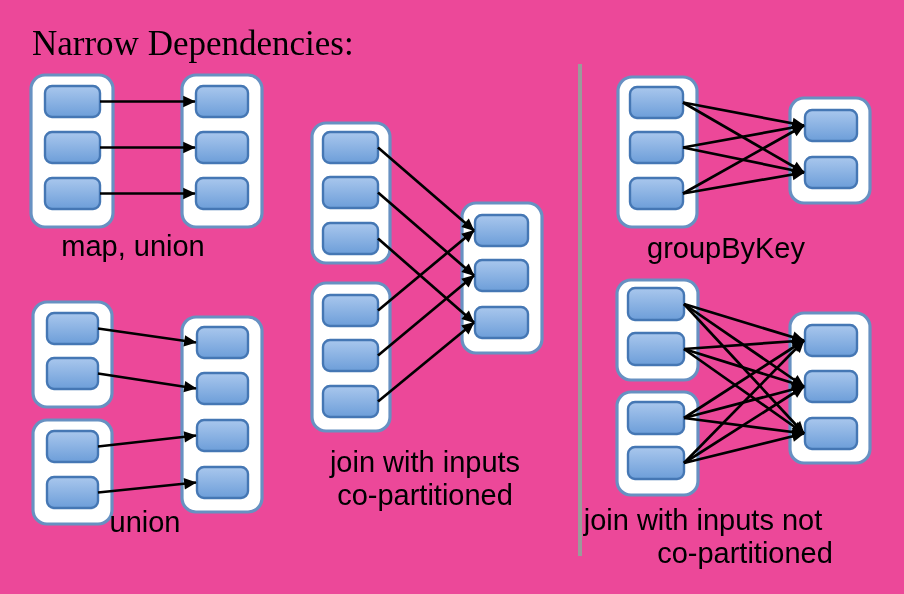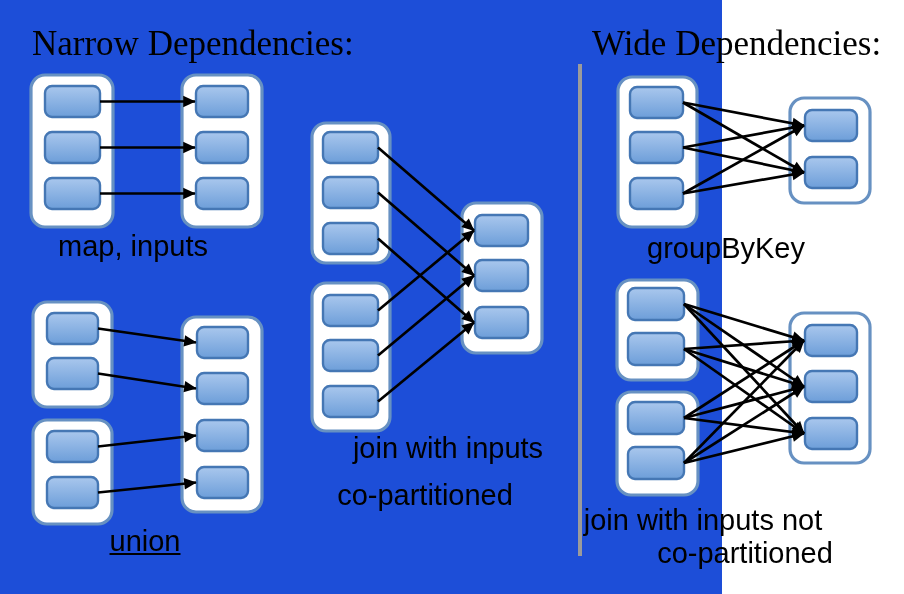--- a/index.html
+++ b/index.html
@@ -1,33 +1,32 @@
 <!DOCTYPE html>
 <html><head>
 <meta charset="utf-8">
 <style>
   html,body{margin:0;padding:0;background:#ffffff;}
   body{width:904px;height:594px;overflow:hidden;}
-  .canvas{position:relative;width:722px;height:594px;background:#1d4ed8;
+  .canvas{position:relative;width:904px;height:594px;background:#ec4899;
           font-family:"Liberation Sans",sans-serif;}
   .title{position:absolute;font-family:"Liberation Serif",serif;font-size:35px;
          line-height:1;color:#000;white-space:nowrap;}
   #narrow-title{left:32px;top:26px;}
   #wide-title{left:592px;top:26px;}
   .divider{position:absolute;}
   #diagram-svg{position:absolute;left:0;top:0;}
   .dlabel{position:absolute;font-size:29px;line-height:33px;color:#000;
           transform:translateX(-50%);white-space:nowrap;text-align:center;}
 </style>
 </head>
 <body style="background: rgb(255, 255, 255);">
 
 <div class="canvas">
   <div class="title" id="narrow-title" style="color: rgb(0, 0, 0);">Narrow Dependencies:</div>
-  <div class="title" id="wide-title" style="color: rgb(0, 0, 0);">Wide Dependencies:</div>
   <div class="divider" id="section-divider" style="left: 578px; top: 64px; width: 4px; height: 492px; background: rgb(155, 155, 155);"></div>
   <svg id="diagram-svg" width="904" height="594" viewBox="0 0 904 594">
       <defs>
         <linearGradient id="pfill" x1="0" y1="0" x2="0" y2="1">
           <stop offset="0" stop-color="#a9c7ed"></stop>
           <stop offset="1" stop-color="#6d9ed9"></stop>
         </linearGradient>
         <marker id="arrowhead" viewBox="0 0 10 10" refX="9.5" refY="5" markerWidth="5" markerHeight="4.6" orient="auto">
           <path d="M0,0.4 L10,5 L0,9.6 Z" fill="#000000"></path>
         </marker>
@@ -116,21 +115,21 @@
         <line x1="684" y1="349" x2="804" y2="433.5" stroke="#000000" stroke-width="2.7" marker-end="url(#arrowhead)"></line>
         <line x1="684" y1="418" x2="804" y2="340.5" stroke="#000000" stroke-width="2.7" marker-end="url(#arrowhead)"></line>
         <line x1="684" y1="418" x2="804" y2="386.5" stroke="#000000" stroke-width="2.7" marker-end="url(#arrowhead)"></line>
         <line x1="684" y1="418" x2="804" y2="433.5" stroke="#000000" stroke-width="2.7" marker-end="url(#arrowhead)"></line>
         <line x1="684" y1="463" x2="804" y2="340.5" stroke="#000000" stroke-width="2.7" marker-end="url(#arrowhead)"></line>
         <line x1="684" y1="463" x2="804" y2="386.5" stroke="#000000" stroke-width="2.7" marker-end="url(#arrowhead)"></line>
         <line x1="684" y1="463" x2="804" y2="433.5" stroke="#000000" stroke-width="2.7" marker-end="url(#arrowhead)"></line>
       </g>
     </svg>
   <div id="labels">
-      <div class="dlabel" style="left: 133px; top: 230px; color: rgb(0, 0, 0);">map, inputs</div>
-      <div class="dlabel" style="left: 145px; top: 525px; color: rgb(0, 0, 0); text-decoration: underline;">union</div>
-      <div class="dlabel" style="left: 425px; top: 432px; color: rgb(0, 0, 0); margin-left: 23px;">join with inputs</div>
+      <div class="dlabel" style="left: 133px; top: 230px; color: rgb(0, 0, 0);">map, union</div>
+      <div class="dlabel" style="left: 145px; top: 506px; color: rgb(0, 0, 0);">union</div>
+      <div class="dlabel" style="left: 425px; top: 446px; color: rgb(0, 0, 0);">join with inputs</div>
       <div class="dlabel" style="left: 425px; top: 479px; color: rgb(0, 0, 0);">co-partitioned</div>
       <div class="dlabel" style="left: 726px; top: 232px; color: rgb(0, 0, 0);">groupByKey</div>
       <div class="dlabel" style="left: 703px; top: 504px; color: rgb(0, 0, 0);">join with inputs not</div>
       <div class="dlabel" style="left: 745px; top: 537px; color: rgb(0, 0, 0);">co-partitioned</div>
     </div>
 </div>
 
 </body></html>

